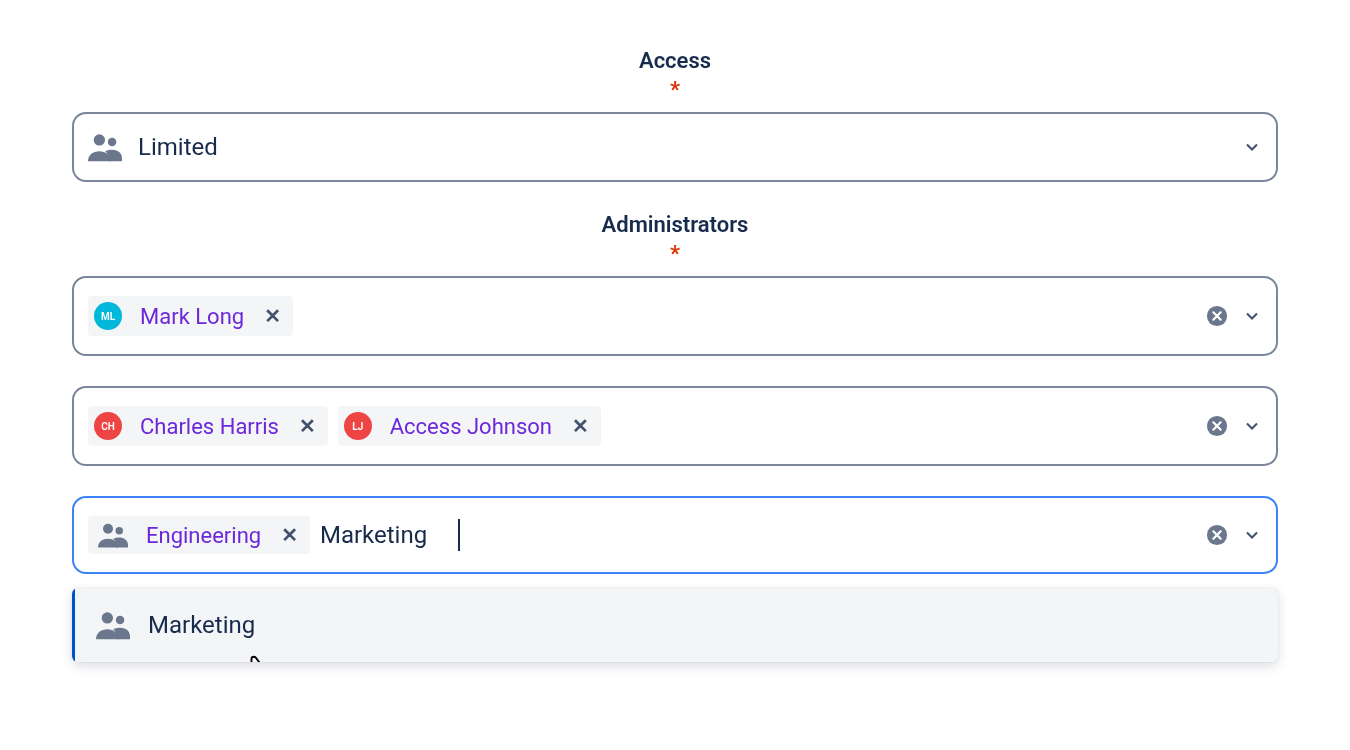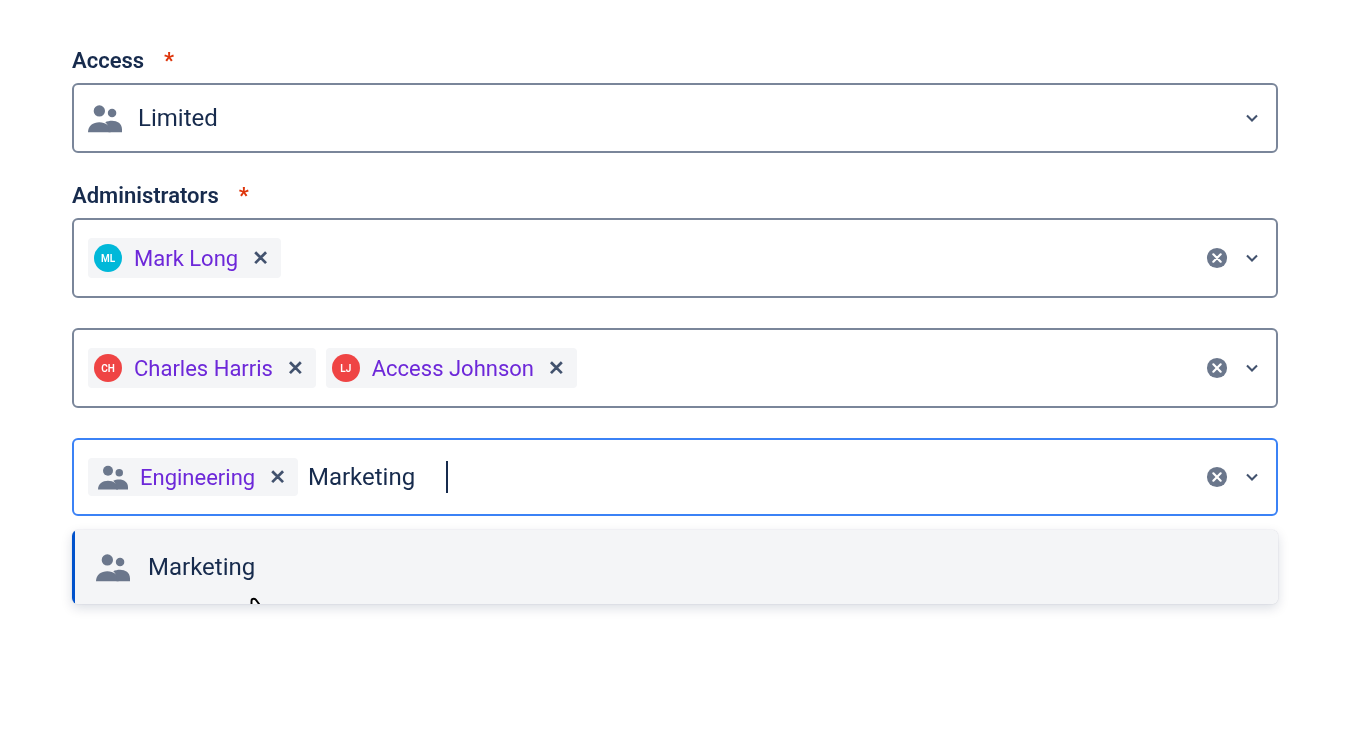--- a/index.html
+++ b/index.html
@@ -12,26 +12,27 @@
     width: 1350px;
   }
   .field { margin-bottom: 30px; }
   .field-label {
     font-size: 22px;
     font-weight: 600;
     color: #172B4D;
     margin-bottom: 10px;
     display: flex;
     align-items: center;
-    gap: 20px;
+    gap: 4px;
+    flex-direction: column;
   }
   .required { color: #DE350B; font-weight: 700; }
   .control {
     border: 2px solid #7A869A;
-    border-radius: 6px;
+    border-radius: 14px;
     background: #fff;
     display: flex;
     align-items: center;
     padding: 18px 14px;
     min-height: 64px;
     gap: 10px;
   }
   .control.focused {
     border-color: #3B82F6;
   }
@@ -46,21 +47,21 @@
     display: flex;
     align-items: center;
     gap: 14px;
   }
   .chip {
     background: #F4F5F7;
     border-radius: 4px;
     display: inline-flex;
     align-items: center;
     padding: 6px 10px 6px 6px;
-    gap: 12px;
+    gap: 18px;
   }
   .chip-label {
     font-size: 22px;
     color: #6d28d9;
   }
   .chip-remove {
     color: #42526E;
     font-size: 20px;
     font-weight: 700;
     cursor: pointer;

